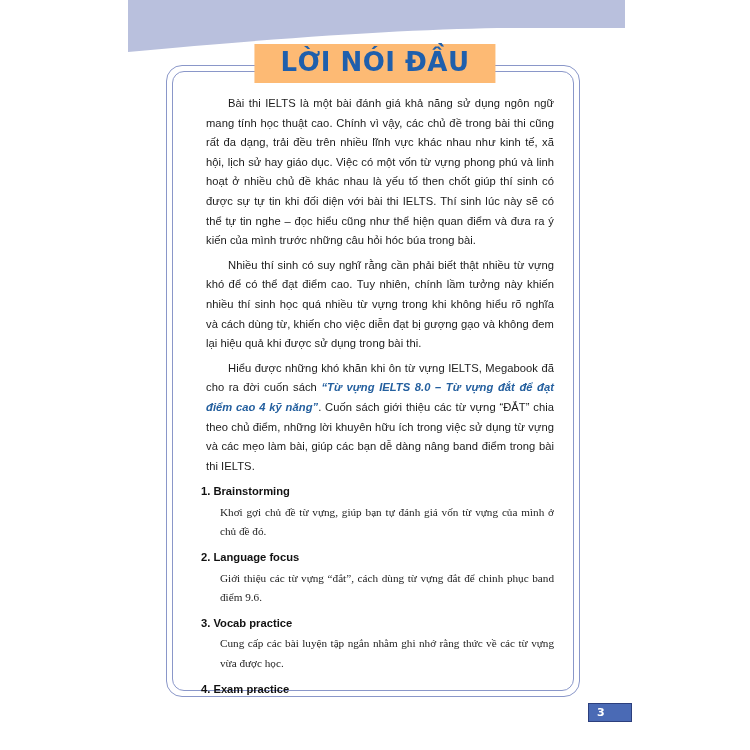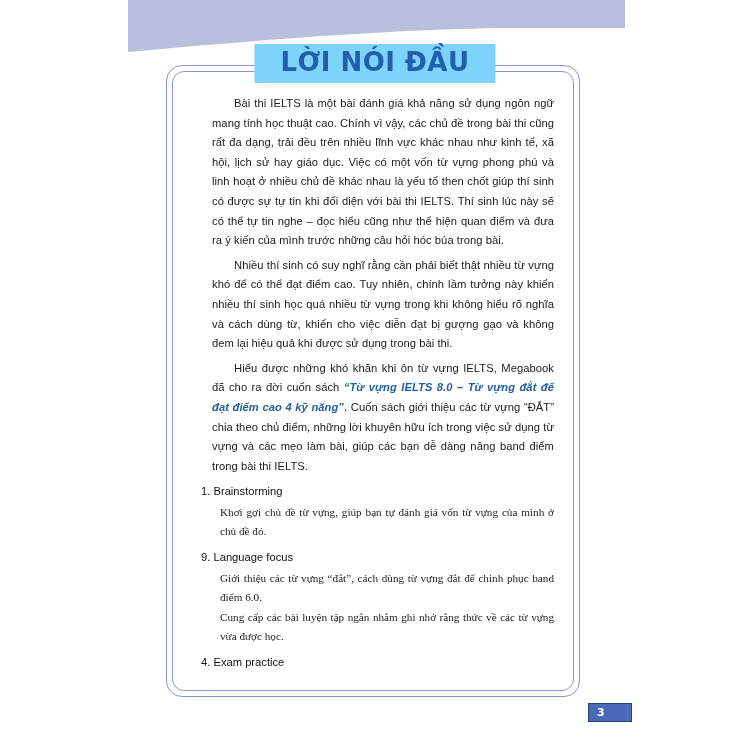--- a/index.html
+++ b/index.html
@@ -47,21 +47,21 @@
     box-sizing: border-box;
   }
 
   
   #title-plate {
     position: absolute;
     left: 50%;
     transform: translateX(-50%);
     top: 44px;
     padding: 4px 26px 6px 26px;
-    background: #7dd3fc;
+    background: #fdba74;
     text-align: center;
     white-space: nowrap;
     z-index: 4;
   }
   #title-plate .title-text {
     font-family: "DejaVu Sans", sans-serif;
     font-size: 26px;
     font-weight: bold;
     letter-spacing: 0.5px;
     color: #1f5fac;
@@ -76,35 +76,35 @@
     top: 94px;
     width: 358px;
     z-index: 2;
   }
   .para {
     color: #1b1b1b;
     font-size: 11.2px;
     line-height: 19.6px;
     text-align: justify;
     text-indent: 22px;
-    margin: 0 0 5px 16px;
+    margin: 0 0 5px 10px;
     letter-spacing: 0.05px;
   }
 
   .bluebook {
     color: #25609f;
     font-style: italic;
     font-weight: bold;
   }
 
   
   .item-head {
     color: #111111;
     font-size: 11.2px;
-    font-weight: normal;
+    font-weight: bold;
     line-height: 19.6px;
     margin: 6px 0 1px 0;
     padding-left: 5px;
   }
   .item-body {
     color: #1b1b1b;
     font-size: 11.2px;
     line-height: 19.6px;
     text-align: justify;
     margin: 0;
@@ -153,22 +153,23 @@
   <p class="para">Bài thi IELTS là một bài đánh giá khả năng sử dụng ngôn ngữ mang tính học thuật cao. Chính vì vậy, các chủ đề trong bài thi cũng rất đa dạng, trải đều trên nhiều lĩnh vực khác nhau như kinh tế, xã hội, lịch sử hay giáo dục. Việc có một vốn từ vựng phong phú và linh hoạt ở nhiều chủ đề khác nhau là yếu tố then chốt giúp thí sinh có được sự tự tin khi đối diện với bài thi IELTS. Thí sinh lúc này sẽ có thể tự tin nghe – đọc hiểu cũng như thể hiện quan điểm và đưa ra ý kiến của mình trước những câu hỏi hóc búa trong bài.</p>
 
   <p class="para">Nhiều thí sinh có suy nghĩ rằng cần phải biết thật nhiều từ vựng khó để có thể đạt điểm cao. Tuy nhiên, chính lầm tưởng này khiến nhiều thí sinh học quá nhiều từ vựng trong khi không hiểu rõ nghĩa và cách dùng từ, khiến cho việc diễn đạt bị gượng gạo và không đem lại hiệu quả khi được sử dụng trong bài thi.</p>
 
   <p class="para"><span>Hiểu được những khó khăn khi ôn từ vựng IELTS, Megabook đã cho ra đời cuốn sách </span><span class="bluebook">“Từ vựng IELTS 8.0 – Từ vựng đắt để đạt điểm cao 4 kỹ năng”</span><span>. Cuốn sách giới thiệu các từ vựng “ĐẮT” chia theo chủ điểm, những lời khuyên hữu ích trong việc sử dụng từ vựng và các mẹo làm bài, giúp các bạn dễ dàng nâng band điểm trong bài thi IELTS.</span></p>
 
 
   <div id="structure-list">
       <div class="item-head">1. Brainstorming</div>
       <p class="item-body">Khơi gợi chủ đề từ vựng, giúp bạn tự đánh giá vốn từ vựng của mình ở chủ đề đó.</p>
-      <div class="item-head">9. Language focus</div>
-      <p class="item-body">Giới thiệu các từ vựng “đắt”, cách dùng từ vựng đắt để chinh phục band điểm 6.0.</p>
+      <div class="item-head">2. Language focus</div>
+      <p class="item-body">Giới thiệu các từ vựng “đắt”, cách dùng từ vựng đắt để chinh phục band điểm 9.6.</p>
+      <div class="item-head">3. Vocab practice</div>
       <p class="item-body">Cung cấp các bài luyện tập ngắn nhằm ghi nhớ rằng thức về các từ vựng vừa được học.</p>
       <div class="item-head">4. Exam practice</div>
     </div>
 
 </div>
 
 <div id="page-badge">
   <span>3</span>
 </div>
 

